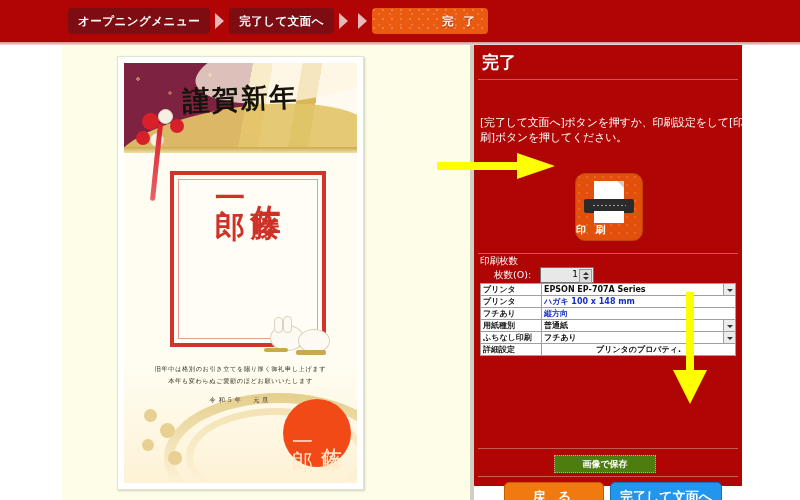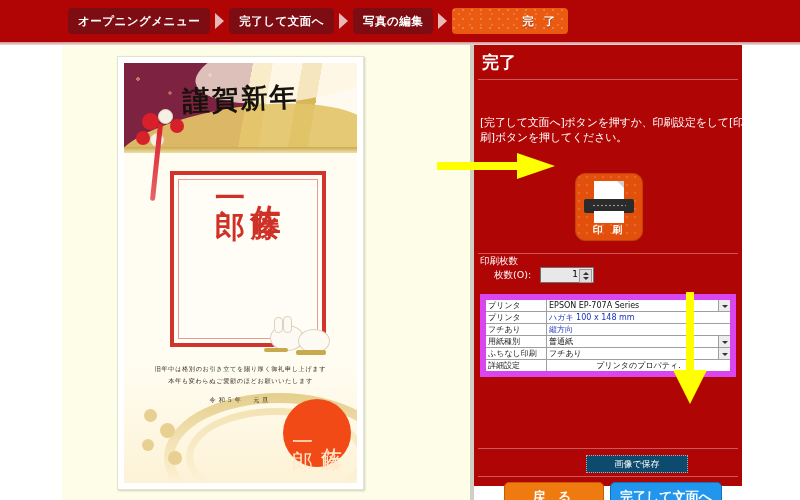--- a/index.html
+++ b/index.html
@@ -171,62 +171,63 @@
       radial-gradient(circle at 3px 3px, rgba(255,255,255,.14) 1px, transparent 1.4px);
     background-size:8px 8px;
     border:1px solid #c04308;
   }
   .pr-paper{position:absolute;left:18px;top:7px;width:30px;height:22px;background:#ffffff;}
   .pr-paper:after{content:"";position:absolute;right:0;top:0;border-top:7px solid #cfcfcf;border-left:7px solid transparent;}
   .pr-body{position:absolute;left:8px;top:25px;width:50px;height:14px;background:#2b2b2b;border-radius:2px;}
   .pr-body:after{content:"";position:absolute;left:8px;top:5px;width:34px;height:3px;
     background-image:radial-gradient(circle,#9a9a9a 40%,transparent 45%);background-size:4px 3px;}
   .pr-out{position:absolute;left:18px;top:37px;width:30px;height:12px;background:#ffffff;}
-  .pr-label{position:absolute;left:0;bottom:3px;width:100%;text-align:center;font-size:10px;color:#ffffff;letter-spacing:3px;font-weight:bold;}
+  .pr-label{position:absolute;left:0;bottom:3px;width:100%;font-size:10px;color:#ffffff;letter-spacing:3px;font-weight:bold;}
 
   .sec-label{position:absolute;font-size:9.5px;color:#ffffff;}
   .spinbox{
     position:absolute;left:66px;top:222px;width:52px;height:14px;
     background:#e8e8e8;border:1px solid #6f6f6f;
   }
   .spinval{position:absolute;right:15px;top:1px;font-size:9px;color:#000000;}
   .spinarrows{position:absolute;right:1px;top:1px;width:11px;height:12px;background:#dedede;border:1px solid #9a9a9a;}
   .spinarrows:before,.spinarrows:after{
     content:"";position:absolute;left:3px;width:0;height:0;
     border-left:3px solid transparent;border-right:3px solid transparent;
   }
   .spinarrows:before{top:2px;border-bottom:3px solid #333;}
   .spinarrows:after{bottom:2px;border-top:3px solid #333;}
 
   .sumline{position:absolute;left:6px;top:240px;font-size:9.5px;color:#ffffff;}
 
   
   .tbl{
-    position:absolute;left:6px;top:249px;width:256px;
-    border:6px solid #d946ef;border-collapse:collapse;
+    position:absolute;left:6px;top:238px;width:256px;
+    border:1px solid #d946ef;border-collapse:collapse;
     background:#ffffff;
+    font-weight:bold;
   }
   .tbl tr{height:11.6px;}
   .tbl td{
     border:1px solid #9f9f9f;padding:0 2px;font-size:8px;color:#111111;
     background:#ffffff;line-height:11px;
   }
   .tbl td.k{width:56px;background:#ffffff;color:#1a1a1a;}
   .tbl td.v{color:#111111;}
   .tbl td.v.blue{color:#1530c4;}
   .tbl td.v.center{text-align:center;}
   .tbl td.dd{width:11px;padding:0;background:#ececec;position:relative;}
   .chev{position:absolute;left:50%;top:50%;margin-left:-3px;margin-top:-1px;
     width:0;height:0;border-left:3px solid transparent;border-right:3px solid transparent;border-top:3px solid #333;}
 
   .saveimg{
     position:absolute;left:80px;top:410px;width:100px;height:16px;
-    background:#0c4a6e;border:1px dotted #d79a9a;
+    background:#4d7c0f;border:1px dotted #d79a9a;
     display:flex;align-items:center;justify-content:center;
-    font-size:9px;color:#ffffff;font-weight:normal;margin-left:32px;
+    font-size:9px;color:#ffffff;font-weight:bold;
   }
   .btn-back{
     position:absolute;left:30px;top:437px;width:98px;height:27px;border-radius:5px;
     background:#ef7a10;border:1px solid #c85c05;
     display:flex;align-items:center;justify-content:center;
     font-size:13px;font-weight:bold;color:#ffffff;letter-spacing:4px;
   }
   .btn-done{
     position:absolute;left:136px;top:437px;width:110px;height:27px;border-radius:5px;
     background:#2196ec;border:1px solid #1472bb;
@@ -252,23 +253,20 @@
   <div class="header">
     <div class="header-inner">
       <div class="crumb">
           <span>オープニングメニュー</span>
         </div>
       <div class="crumb-sep"></div>
       <div class="crumb">
           <span>完了して文面へ</span>
         </div>
       <div class="crumb-sep"></div>
-      <div class="crumb">
-          <span>写真の編集</span>
-        </div>
       <div class="crumb-sep"></div>
       <div class="crumb active">
           <span>完 了</span>
         </div>
     </div>
   </div>
   <div class="header-shadow"></div>
 
   <div class="left-white"></div>
   <div class="preview-pane">

